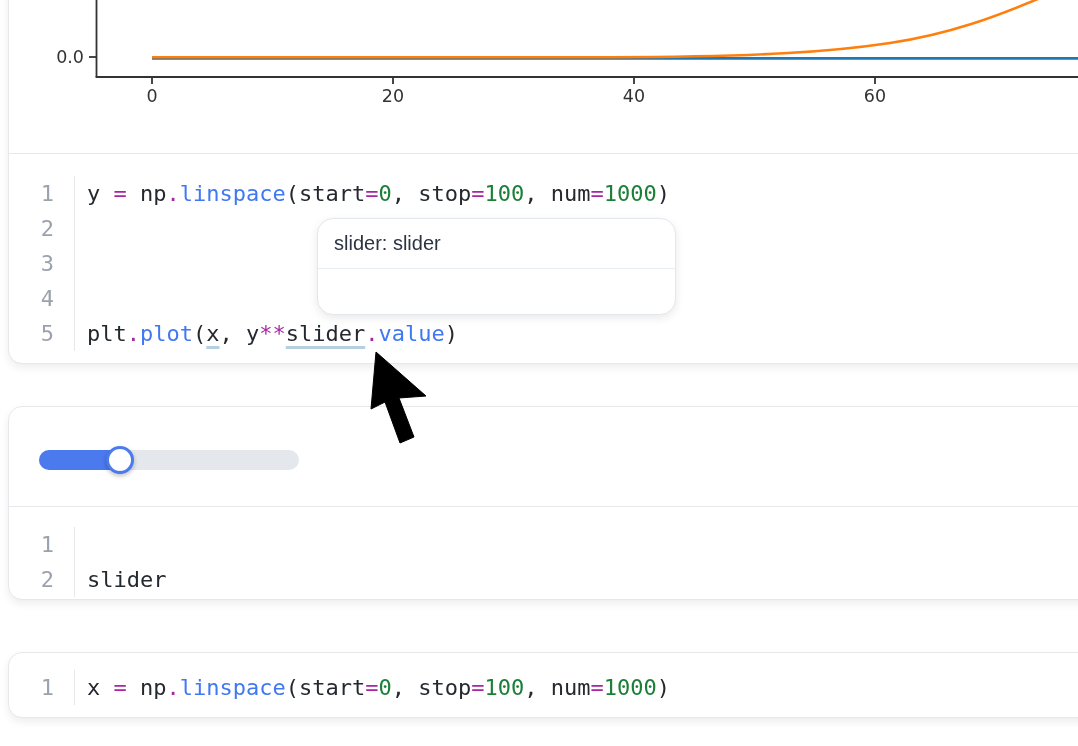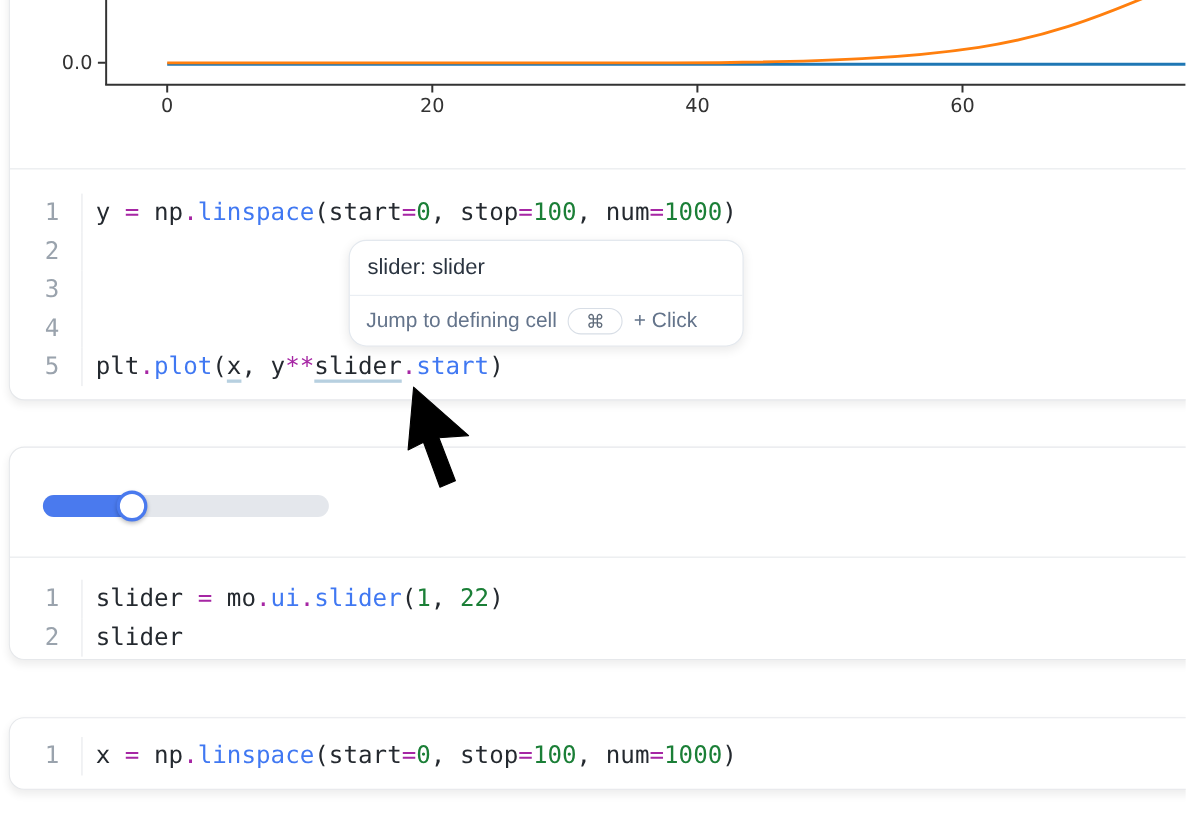--- a/index.html
+++ b/index.html
@@ -72,21 +72,21 @@
         </div>
         <div class="code-line">
           <span class="line-num">3</span>
           <span class="code-text"></span>
         </div>
         <div class="code-line">
           <span class="line-num">4</span>
         </div>
         <div class="code-line">
           <span class="line-num">5</span>
-          <span class="code-text"><span class="tok-v">plt</span><span class="tok-k">.</span><span class="tok-f">plot</span><span class="tok-v">(</span><span class="tok-v tok-u">x</span><span class="tok-v">, y</span><span class="tok-k">**</span><span class="tok-v tok-u">slider</span><span class="tok-k">.</span><span class="tok-f">start</span><span class="tok-v">)</span></span>
+          <span class="code-text"><span class="tok-v">plt</span><span class="tok-k">.</span><span class="tok-f">plot</span><span class="tok-v">(</span><span class="tok-v tok-u">x</span><span class="tok-v">, y</span><span class="tok-k">**</span><span class="tok-v tok-u">slider</span><span class="tok-k">.</span><span class="tok-f">value</span><span class="tok-v">)</span></span>
         </div>
       </div>
   </div>
 
   <svg class="plot-svg" width="1078" height="112" viewBox="0 0 1078 112">
 
     <line x1="96.5" y1="0" x2="96.5" y2="77" stroke="#333" stroke-width="1.8"></line>
     <line x1="95.6" y1="77" x2="1078" y2="77" stroke="#333" stroke-width="1.8"></line>
 
     <line x1="89" y1="57" x2="96" y2="57" stroke="#333" stroke-width="1.8"></line>
@@ -108,46 +108,38 @@
   <div class="cell" id="cell-2">
     <div class="output">
       <div class="slider-track">
         <div class="slider-fill" style="width: 31%;"></div>
         <div class="slider-thumb" style="left: 31%;"></div>
       </div>
     </div>
     <div class="code-section">
         <div class="code-line">
           <span class="line-num">1</span>
-          <span class="code-text"><span class="tok-v">slider </span><span class="tok-k">=</span><span class="tok-v"> mo</span><span class="tok-k">.</span><span class="tok-f">ui</span><span class="tok-k">.</span><span class="tok-f">slider</span><span class="tok-v">(</span><span class="tok-n">1</span><span class="tok-v">, </span><span class="tok-n">22</span><span class="tok-v">)</span></span>
         </div>
         <div class="code-line">
           <span class="line-num">2</span>
           <span class="code-text"><span class="tok-v">slider</span></span>
         </div>
       </div>
   </div>
 
   <div class="cell" id="cell-3">
     <div class="code-section">
         <div class="code-line">
           <span class="line-num">1</span>
           <span class="code-text"><span class="tok-v">x </span><span class="tok-k">=</span><span class="tok-v"> np</span><span class="tok-k">.</span><span class="tok-f">linspace</span><span class="tok-v">(start</span><span class="tok-k">=</span><span class="tok-n">0</span><span class="tok-v">, stop</span><span class="tok-k">=</span><span class="tok-n">100</span><span class="tok-v">, num</span><span class="tok-k">=</span><span class="tok-n">1000</span><span class="tok-v">)</span></span>
         </div>
       </div>
   </div>
 
   <div class="tooltip">
     <div class="tooltip-title">slider: slider</div>
-    <div class="tooltip-footer">
-      <span>Jump to defining cell</span>
-      <span class="kbd-pill">
-        <span>⌘</span>
-      </span>
-      <span>+ Click</span>
-    </div>
   </div>
 
   <svg class="cursor-svg" width="70" height="100" viewBox="0 0 70 100">
     <polygon points="10,4 5,61 19,54 34,95 48,89 33,50 60,48" fill="#000" stroke="#000" stroke-width="1" stroke-linejoin="round"></polygon>
   </svg>
 
 </div>
 
 </body></html>

